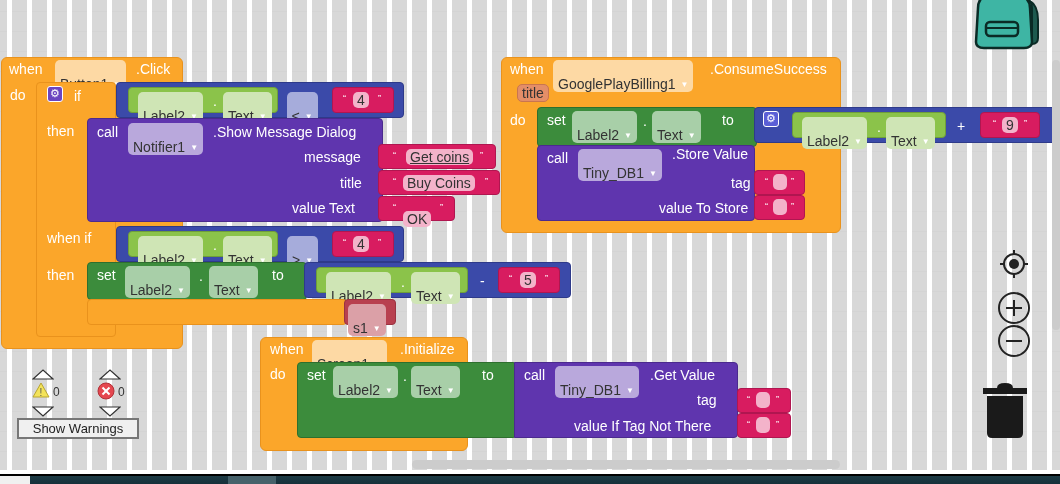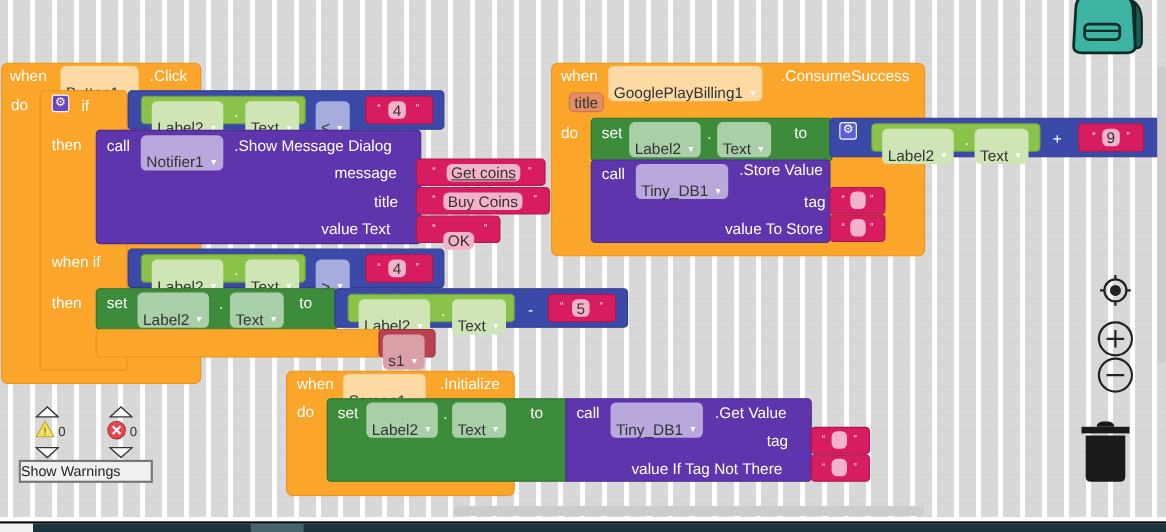--- a/index.html
+++ b/index.html
@@ -57,21 +57,21 @@
   .param { position: absolute; height: 18px; border-radius: 5px; background: #e48e68; border: 1px solid #c97550;
     color: #333; font-size: 14px; line-height: 16px; padding: 0 4px; }
   .gear { position: absolute; width: 16px; height: 16px; border-radius: 3px; background: #5b5fd6; border: 1px solid #fff; color: #fff; font-size: 11px; line-height: 13px; text-align: center; }
   .gear-purple { background: #6a45c0; }
   .ctrl { position: absolute; }
   #hscroll { position: absolute; left: 412px; top: 460px; width: 428px; height: 9px; border-radius: 5px; background: #cccccc; }
   #vscroll { position: absolute; left: 1052px; top: 60px; width: 8px; height: 270px; border-radius: 4px; background: #cccccc; }
   #taskbar { position: absolute; left: 0; top: 474px; width: 1060px; height: 10px; background: linear-gradient(#1d3b45, #16303a); border-top: 2px solid #000; }
   #taskbar .left { position: absolute; left: 0; top: 0; width: 30px; height: 10px; background: #f0f0f0; }
   #taskbar .hl { position: absolute; left: 228px; top: 0; width: 48px; height: 10px; background: #46626b; }
-  .showwarn { position: absolute; left: 17px; top: 418px; width: 122px; height: 21px; background: #f0f0f0; border: 2px solid #777; font-size: 13px; line-height: 17px; text-align: left; color: #222; }
+  .showwarn { position: absolute; left: 17px; top: 418px; width: 122px; height: 21px; background: #f0f0f0; border: 2px solid #777; font-size: 13px; line-height: 17px; text-align: center; color: #222; }
 </style>
 </head>
 <body>
 
 <div id="workspace">
   <div class="grid"></div>
   <div class="gridmask"></div>
 
   <div class="blk orange" style="left:1px;top:57px;width:182px;height:292px;border-radius:6px;"></div>
   <div class="txt" style="left:9px;top:61px;">when</div>

